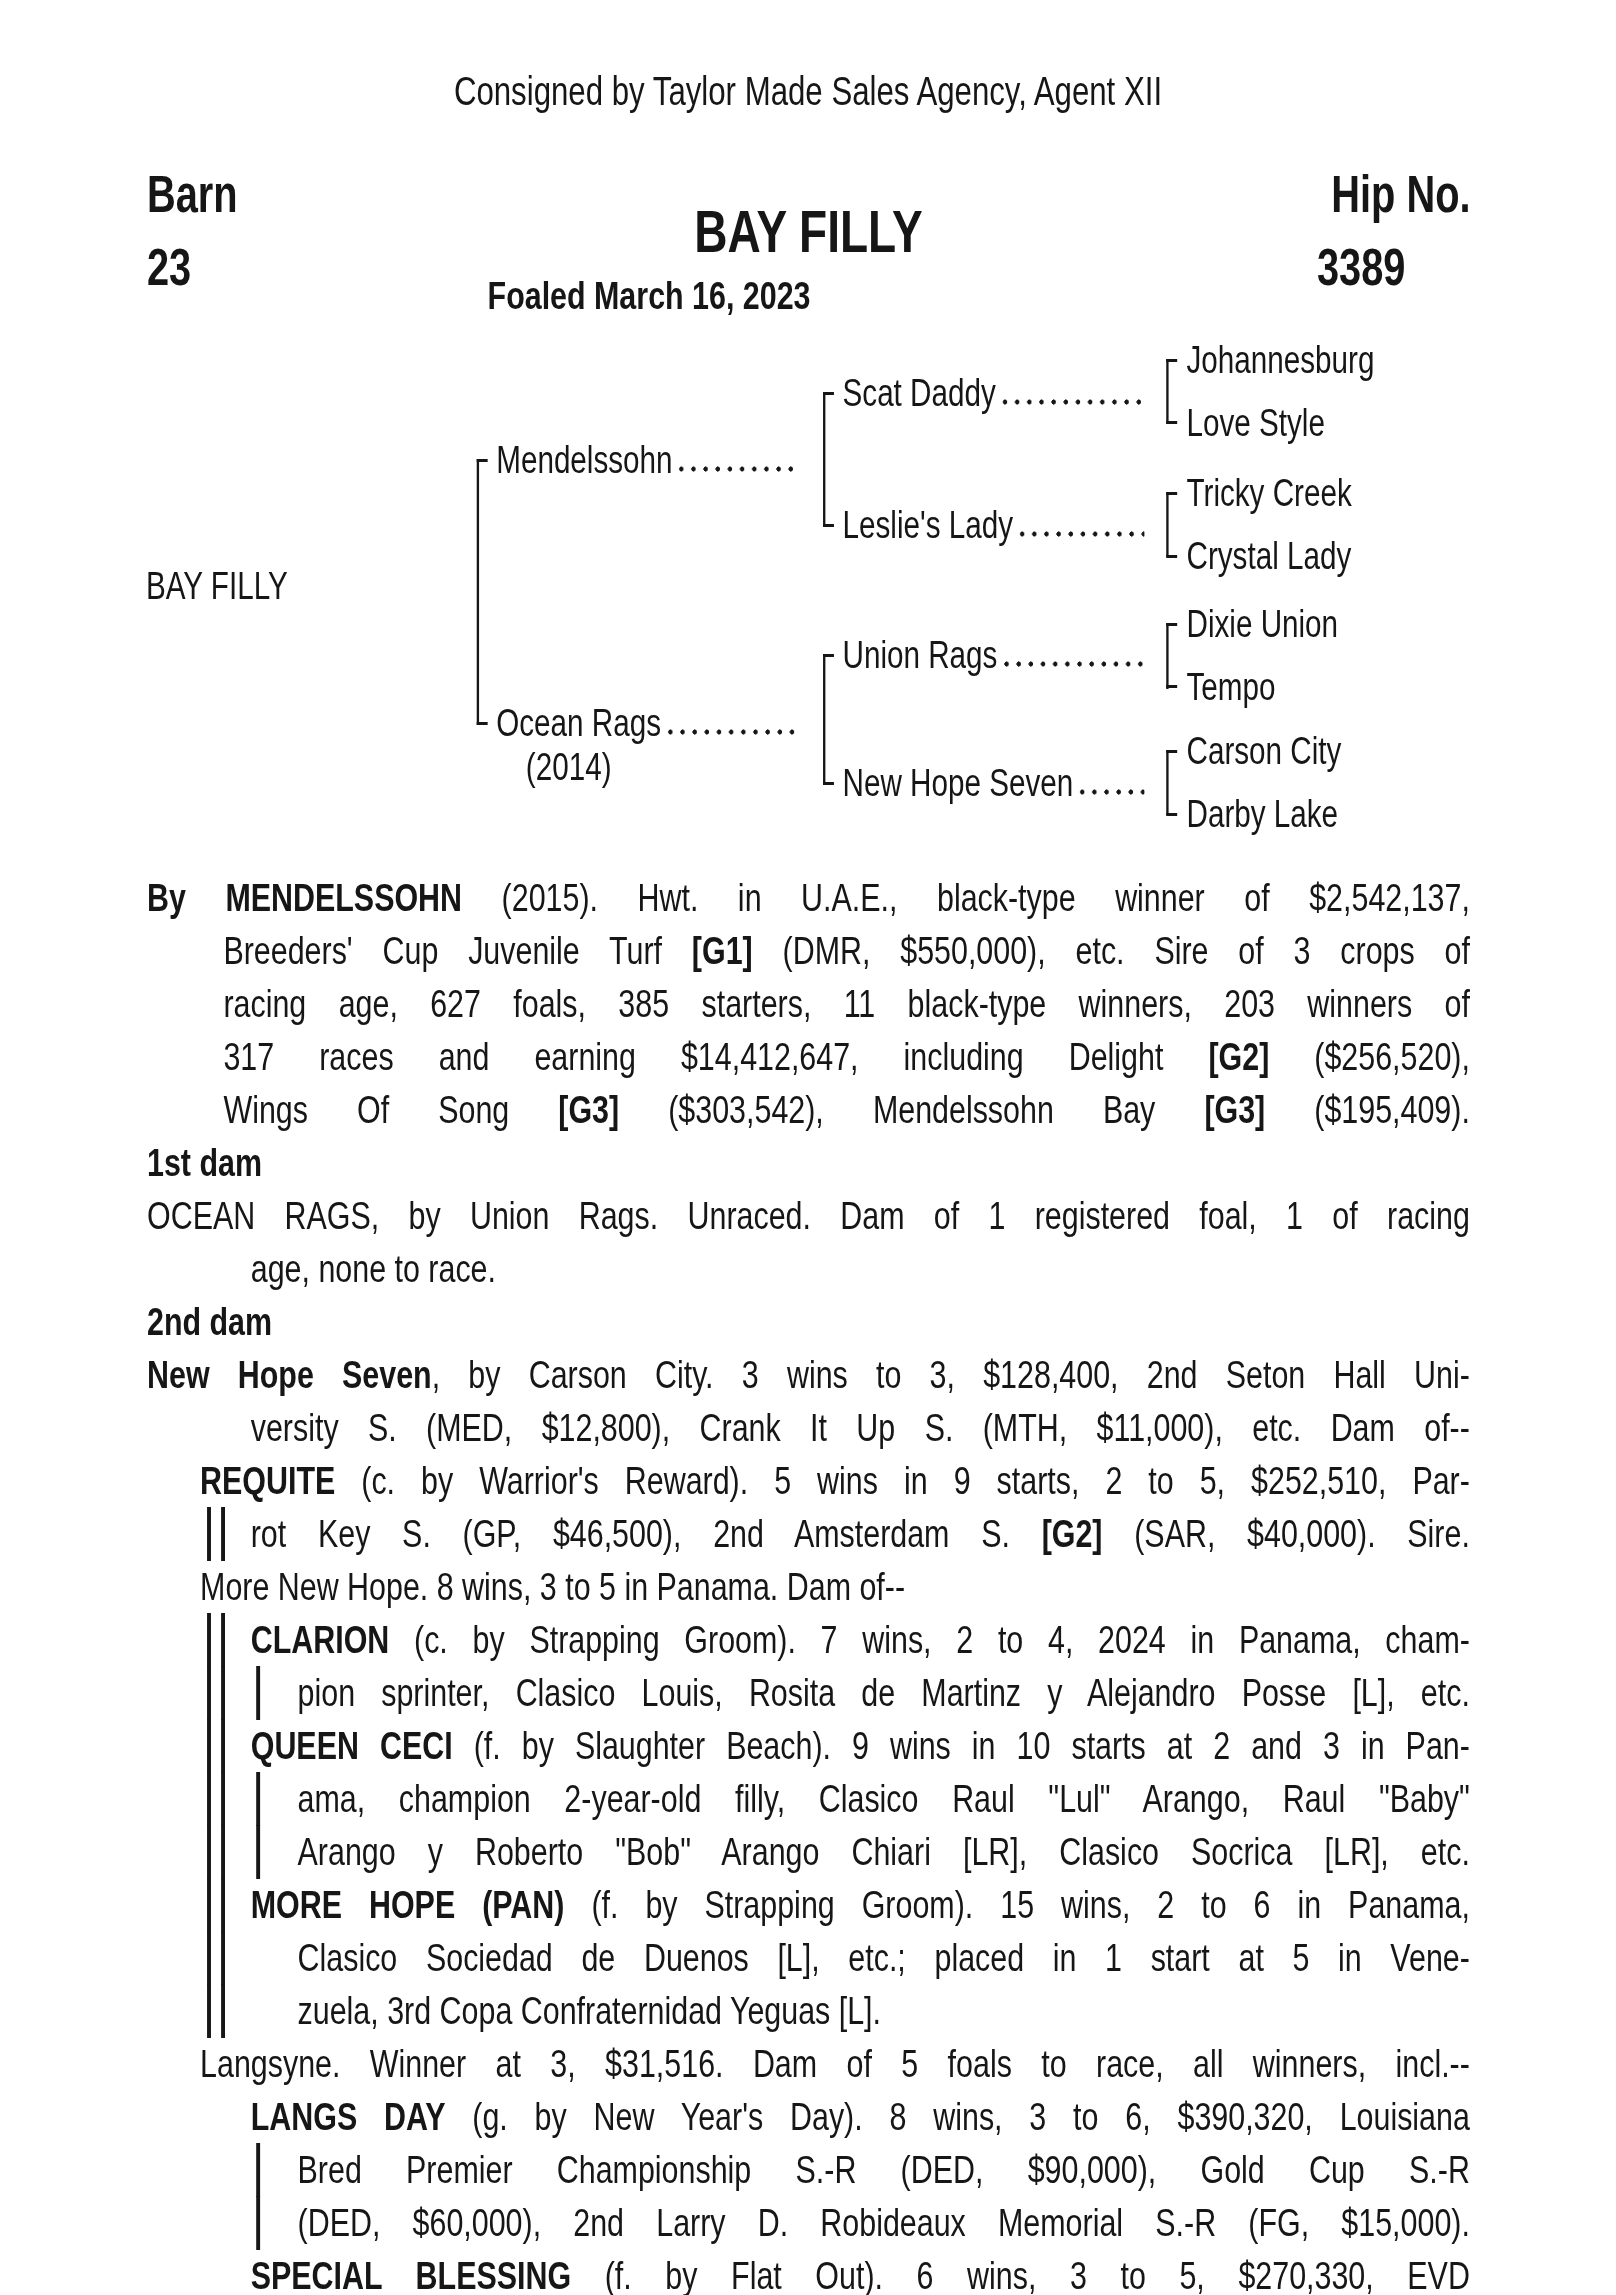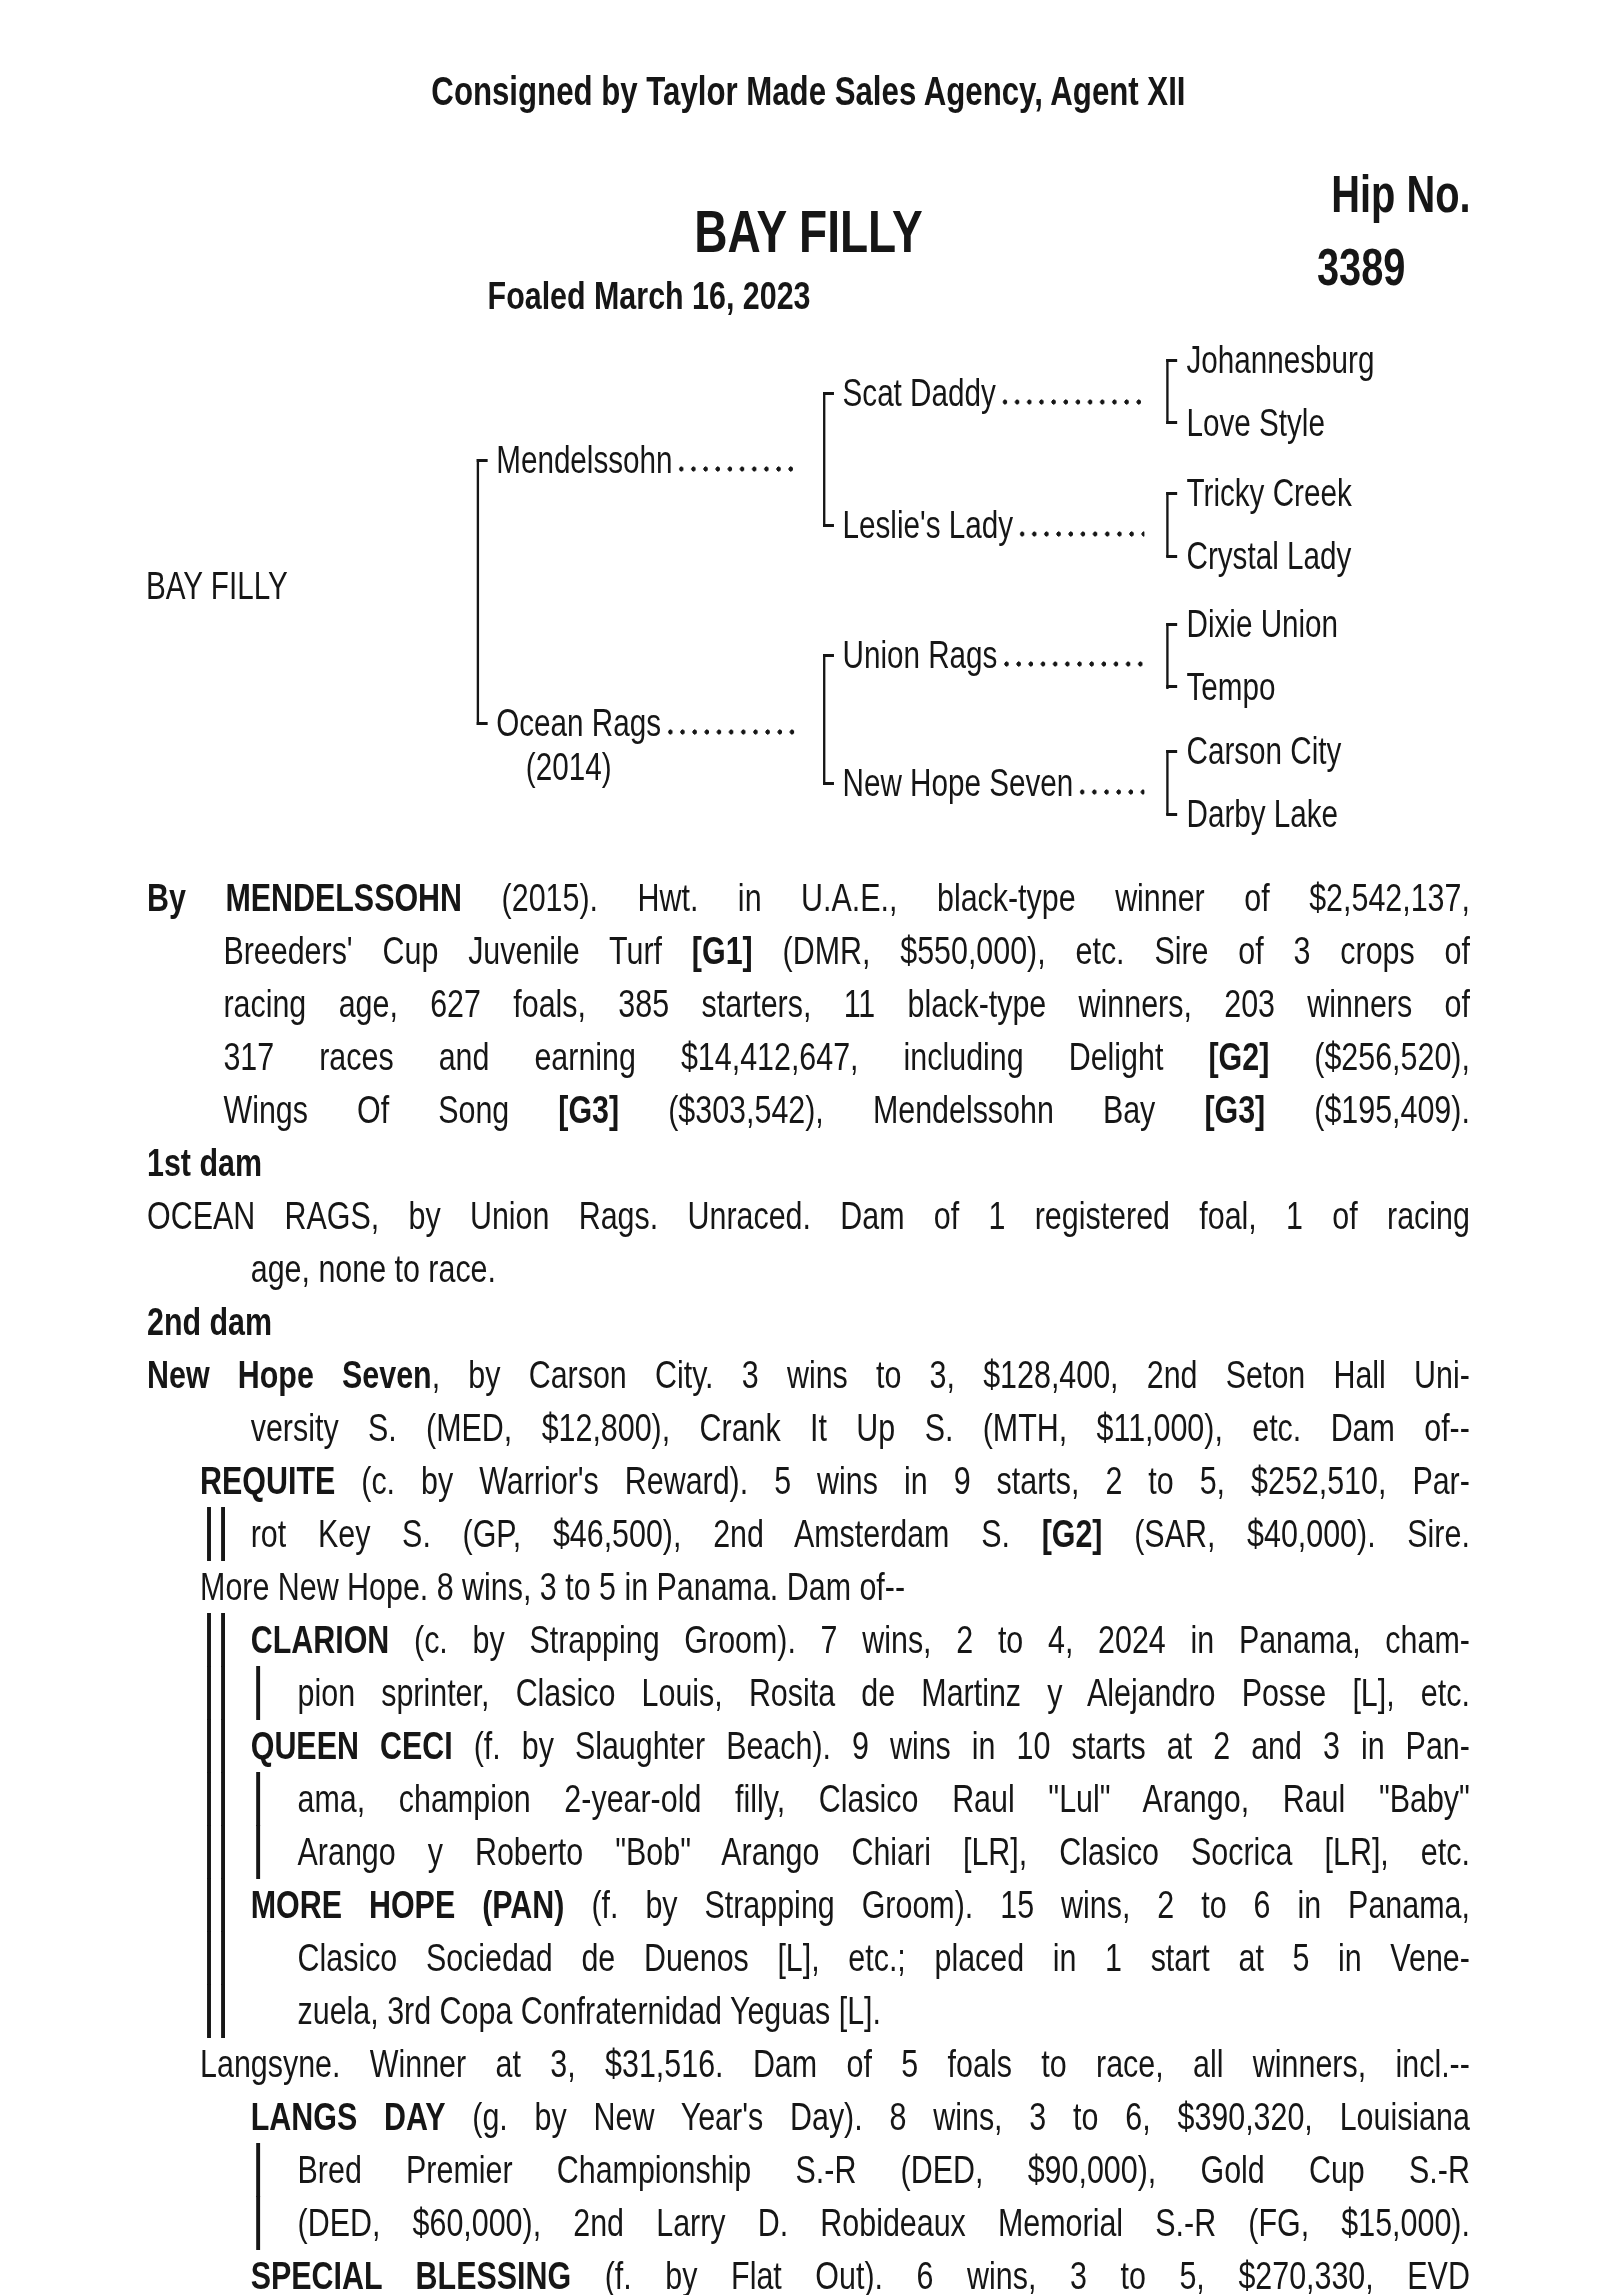--- a/index.html
+++ b/index.html
@@ -5,21 +5,21 @@
   html,body{margin:0;padding:0;background:#ffffff;}
   .page{position:relative;width:1616px;height:3227px;background:#ffffff;color:#161616;
         font-family:"Liberation Sans","DejaVu Sans",sans-serif;overflow:hidden;}
   .cond{display:inline-block;transform:scaleX(0.78);white-space:nowrap;}
   .c-center{transform-origin:center center;}
   .c-left{transform-origin:left center;}
   .c-right{transform-origin:right center;}
 
   
   .consignor{position:absolute;top:69px;left:0;width:1616px;text-align:center;
-             font-size:40px;font-weight:bold;}
+             font-size:40px;font-weight:normal;}
   .barn{position:absolute;left:147px;top:158px;font-size:51px;font-weight:bold;line-height:73px;}
   .hip{position:absolute;right:146px;top:158px;font-size:51px;font-weight:bold;line-height:73px;text-align:left;}
   .title{position:absolute;top:198px;left:0;width:1616px;text-align:center;font-size:59px;font-weight:bold;}
   .foaled{position:absolute;top:274px;left:0;width:1298px;text-align:center;font-size:39px;font-weight:bold;}
 
   
   #tree{position:absolute;left:146px;top:0;width:1885px;height:881px;
         transform:scaleX(0.78);transform-origin:0 0;font-size:38px;}
   .trow{position:absolute;height:51px;display:flex;align-items:center;white-space:nowrap;}
   .trow .nm{white-space:nowrap;}
@@ -41,20 +41,24 @@
 </style>
 </head>
 <body>
 
 <div class="page">
 
   <div class="consignor">
     <span class="cond c-center">Consigned by Taylor Made Sales Agency, Agent XII</span>
   </div>
 
+  <div class="barn">
+    <div><span class="cond c-left">Barn</span></div>
+    <div><span class="cond c-left">23</span></div>
+  </div>
 
   <div class="hip">
     <div><span class="cond c-right">Hip No.</span></div>
     <div><span class="cond c-right">3389</span></div>
   </div>
 
   <div class="title">
     <span class="cond c-center">BAY FILLY</span>
   </div>
 

